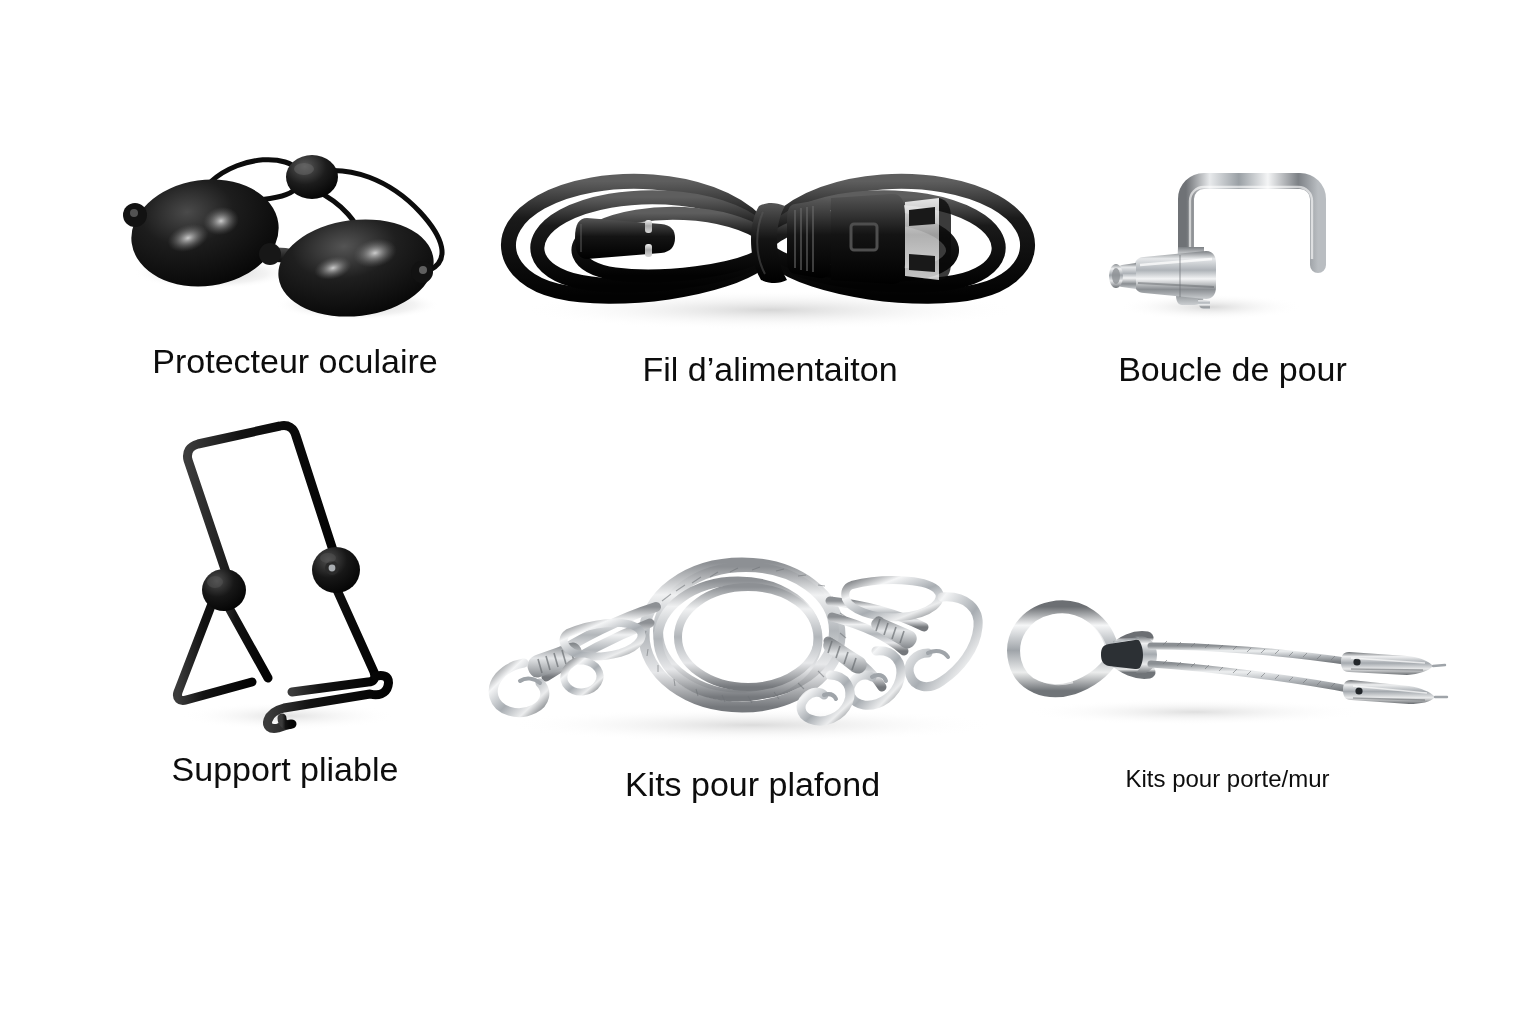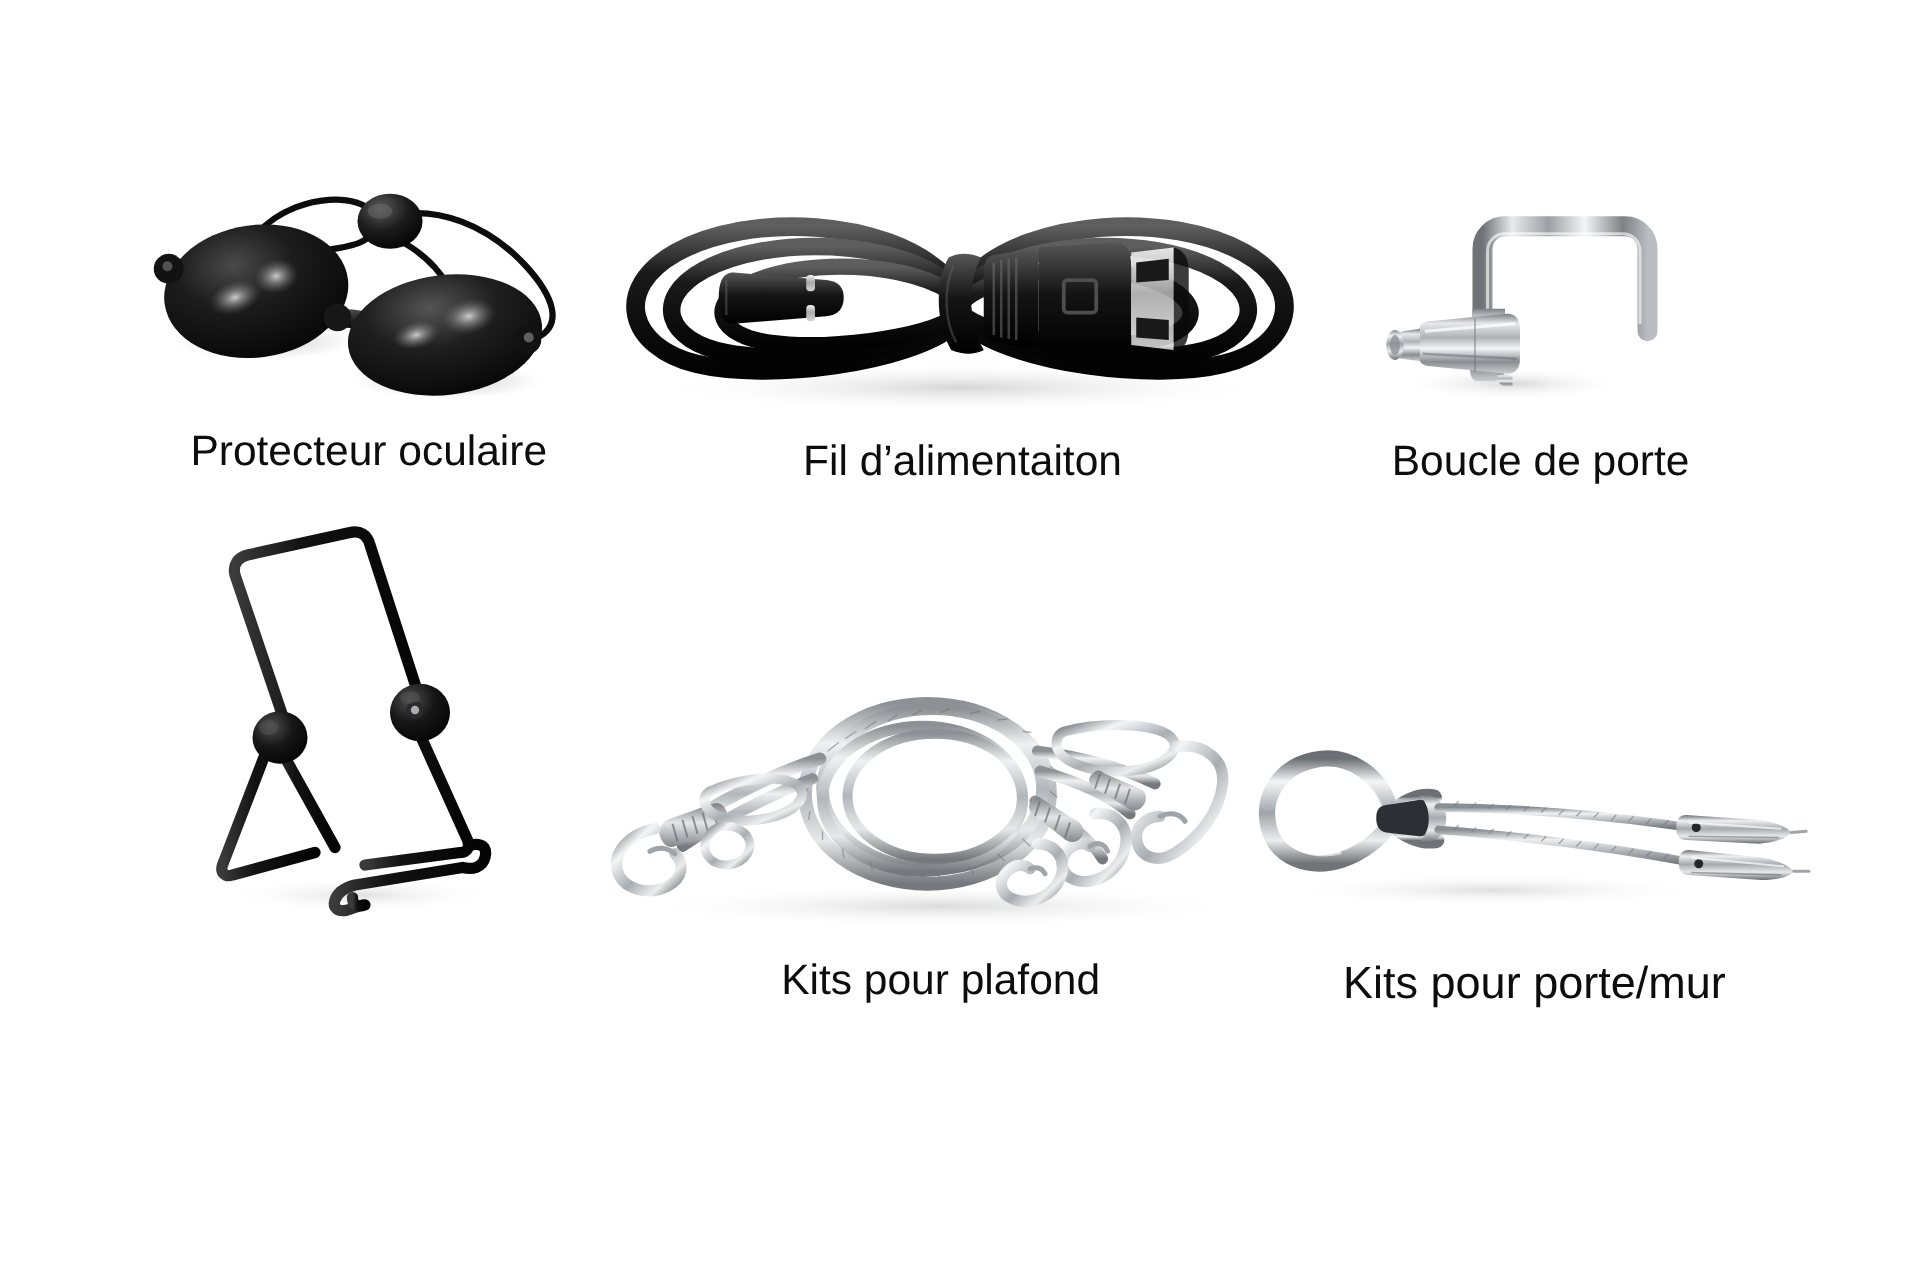--- a/index.html
+++ b/index.html
@@ -214,21 +214,21 @@
         <path d="M80,100 L80,142" stroke="#6e7276" stroke-width="1.6" opacity="0.45"></path>
 
         <path d="M22,110 L36,108 L36,134 L22,132 C18,132 16,128 16,122 C16,116 18,111 22,110 Z" fill="url(#chromeCyl)"></path>
 
         <ellipse cx="16" cy="121" rx="7" ry="12" fill="url(#chromeH)"></ellipse>
         <ellipse cx="16" cy="121" rx="4" ry="8" fill="#8d9195" opacity="0.8"></ellipse>
 
         <path d="M98,144 L110,146 L110,154 L104,154 C100,154 98,150 98,144 Z" fill="url(#chromeCyl)"></path>
       </svg>
     </div>
-    <div class="item-label" style="top:195px; font-size:34px;">Boucle de porte</div>
+    <div class="item-label" style="top:195px; font-size:34px;">Boucle de pour</div>
   </div>
 
   <div class="item" style="left:160px; top:420px; width:250px; height:390px;">
     <div class="item-figure">
       <svg width="250" height="320" viewBox="0 0 250 320">
         <defs>
           <linearGradient id="wireG" x1="0" y1="0" x2="1" y2="0">
             <stop offset="0%" stop-color="#3b3b3b"></stop>
             <stop offset="35%" stop-color="#121212"></stop>
             <stop offset="100%" stop-color="#030303"></stop>
@@ -259,20 +259,21 @@
 
         <ellipse cx="64" cy="170" rx="22" ry="21" fill="url(#hubG)"></ellipse>
         <ellipse cx="55" cy="162" rx="8" ry="6" fill="#5d5d5d" opacity="0.4"></ellipse>
 
         <ellipse cx="176" cy="150" rx="24" ry="23" fill="url(#hubG)"></ellipse>
         <circle cx="172" cy="148" r="7" fill="#2a2a2a"></circle>
         <circle cx="172" cy="148" r="3.4" fill="#a9adb1"></circle>
         <ellipse cx="168" cy="138" rx="8" ry="5" fill="#5d5d5d" opacity="0.38"></ellipse>
       </svg>
     </div>
+    <div class="item-label" style="top:330px; font-size:34px;">Support pliable</div>
   </div>
 
   <div class="item" style="left:480px; top:545px; width:545px; height:250px;">
     <div class="item-figure">
       <svg width="545" height="205" viewBox="0 0 545 205">
         <defs>
           <linearGradient id="steelCable" x1="0" y1="0" x2="0" y2="1">
             <stop offset="0%" stop-color="#8d9094"></stop>
             <stop offset="22%" stop-color="#f0f1f2"></stop>
             <stop offset="50%" stop-color="#b2b6ba"></stop>
@@ -428,16 +429,16 @@
         <path d="M356,79 L428,80" stroke="#5e6266" stroke-width="1.4" opacity="0.5"></path>
         <path d="M438,76 L450,75" stroke="#9fa4a9" stroke-width="2.4" stroke-linecap="round"></path>
 
         <path d="M356,90 L414,96 C426,98 436,102 440,107 C436,112 426,114 414,114 L356,110 C350,110 348,106 348,100 C348,94 350,90 356,90 Z" fill="url(#ferruleG)"></path>
         <circle cx="364" cy="101" r="3.6" fill="#22262a"></circle>
         <path d="M358,96 L432,103" stroke="#ffffff" stroke-width="1.6" opacity="0.7"></path>
         <path d="M358,108 L430,110" stroke="#5e6266" stroke-width="1.4" opacity="0.5"></path>
         <path d="M440,107 L452,107" stroke="#9fa4a9" stroke-width="2.4" stroke-linecap="round"></path>
       </svg>
     </div>
-    <div class="item-label" style="top:175px; font-size:36px;">Kits pour porte/mur</div>
+    <div class="item-label" style="top:175px; font-size:24px;">Kits pour porte/mur</div>
   </div>
 
 </div>
 
 </body></html>

